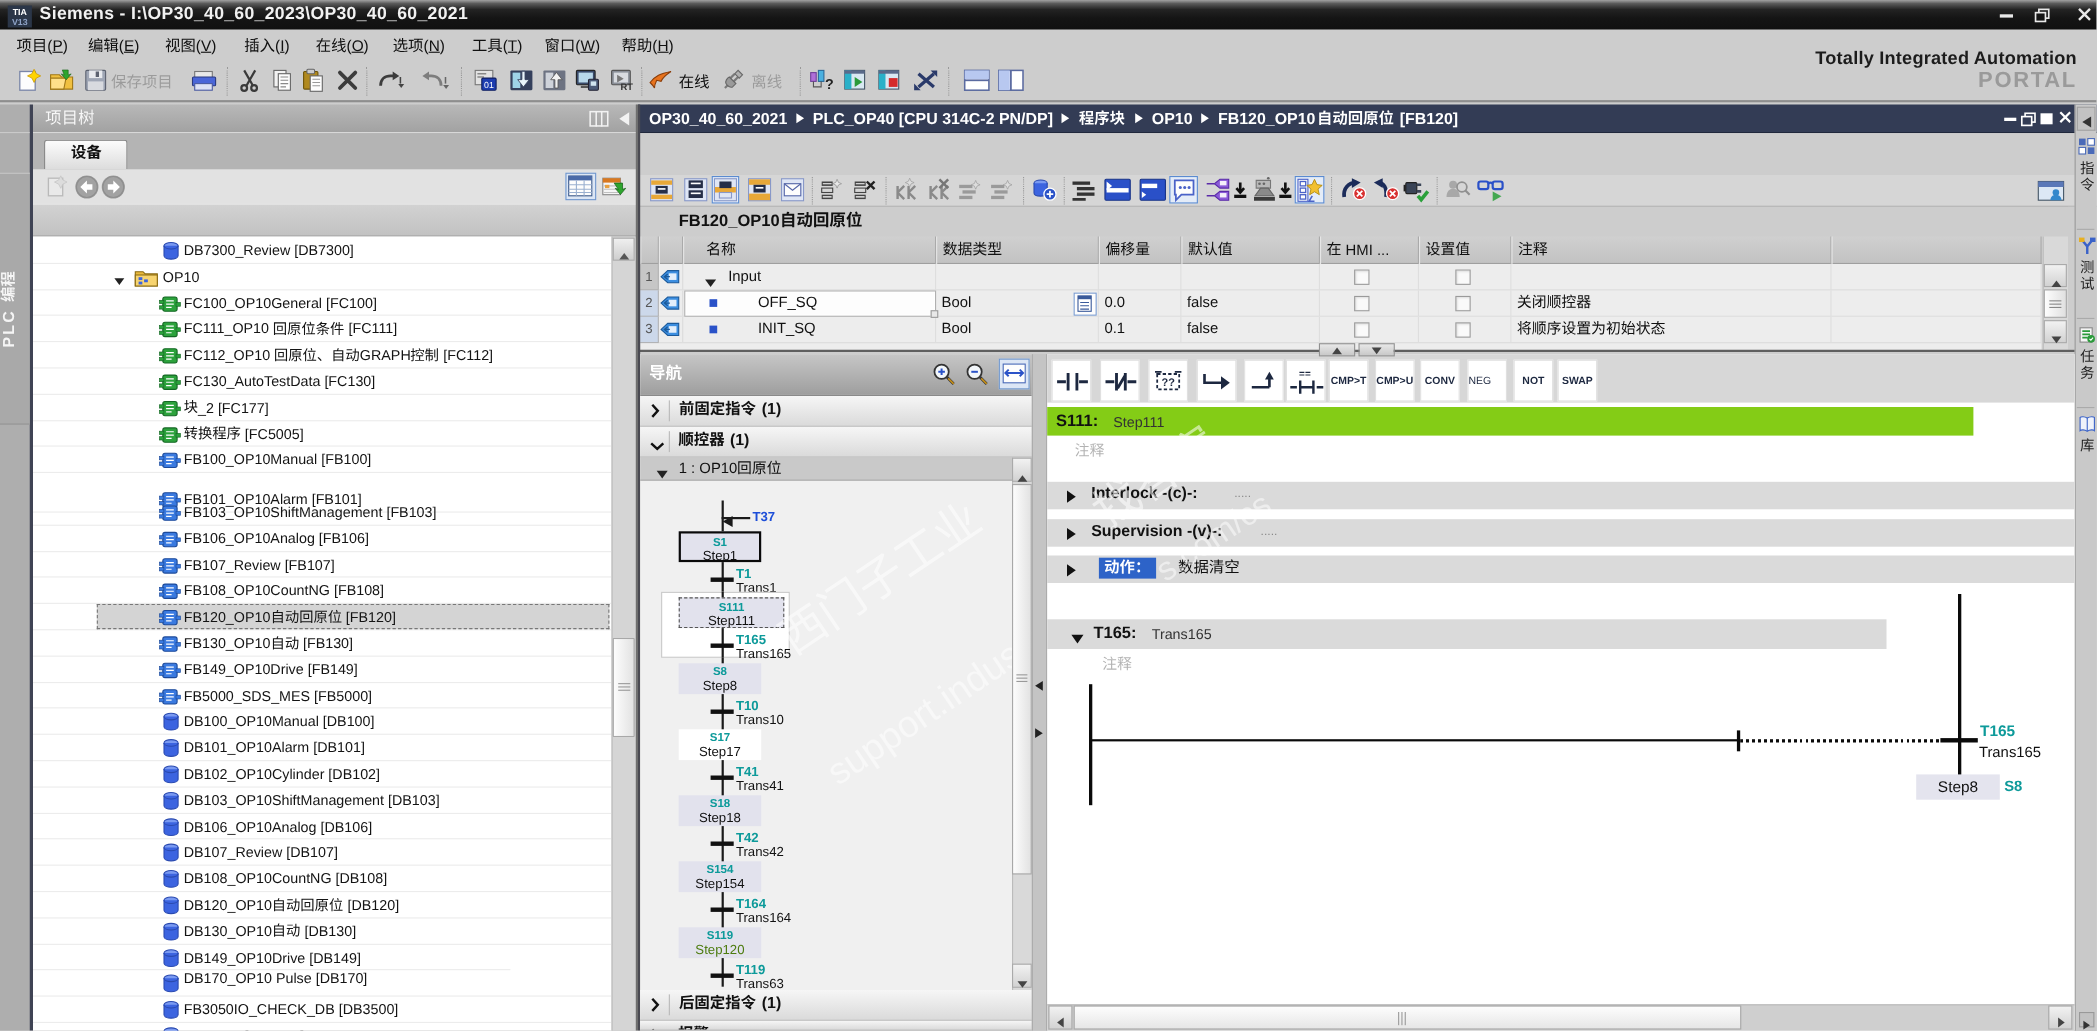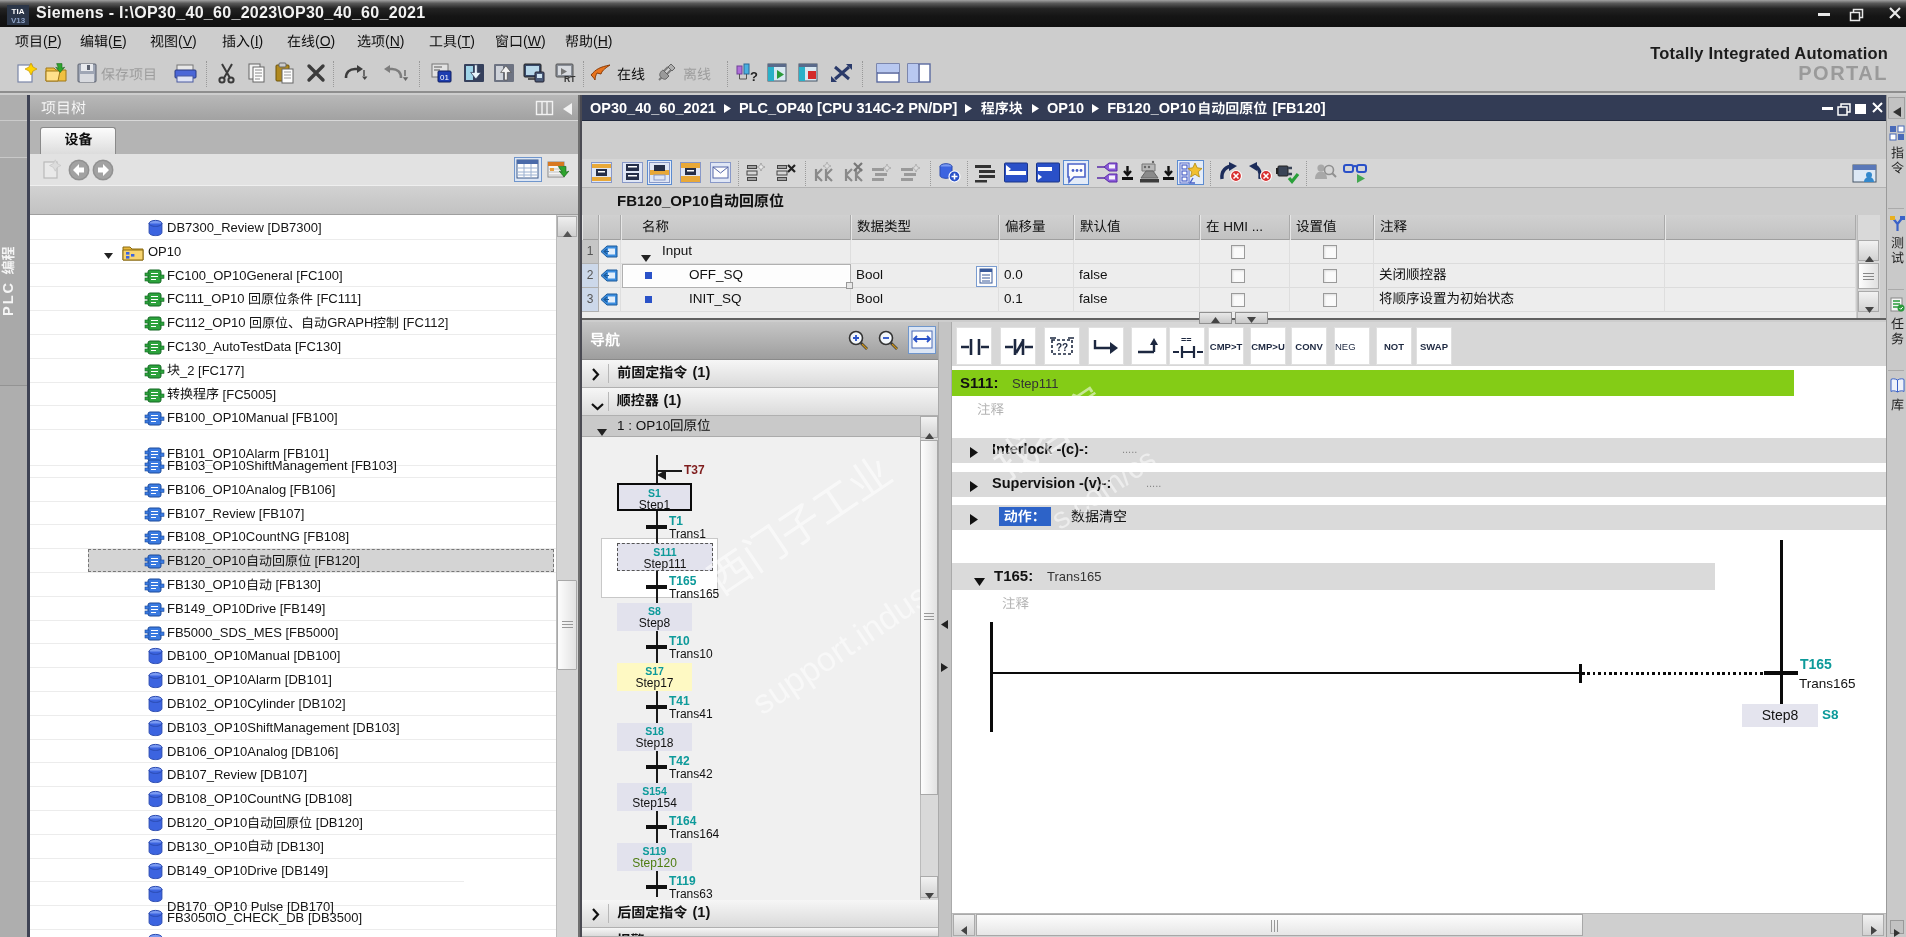--- a/index.html
+++ b/index.html
@@ -650,21 +650,21 @@
 <path d="M1.1 3.4c0 1.7 2.9 3 6.4 3s6.4-1.3 6.4-3" fill="none" stroke="#2a4ab0"></path>
     </svg>
     <span style="position:absolute;left:137px;top:4px">DB149_OP10Drive [DB149]</span>
   </div>
 <div style="position:absolute;left:30px;top:882.4px;width:526px;height:23.8px;border-bottom:1px solid #ececec;font-size:13px;color:#141414;white-space:nowrap;">
     <svg width="15" height="16" style="position:absolute;left:118px;top:4px">
       <ellipse cx="7.5" cy="3.4" rx="6.4" ry="3" fill="#7a9af2" stroke="#2a4ab0"></ellipse>
 <path d="M1.1 3.4v9.2c0 1.7 2.9 3 6.4 3s6.4-1.3 6.4-3V3.4" fill="#3c64e0" stroke="#2a4ab0"></path>
 <path d="M1.1 3.4c0 1.7 2.9 3 6.4 3s6.4-1.3 6.4-3" fill="none" stroke="#2a4ab0"></path>
     </svg>
-    <span style="position:absolute;left:137px;top:17px">DB170_OP10 Pulse [DB170]</span>
+    <span style="position:absolute;left:137px;top:0">DB170_OP10 Pulse [DB170]</span>
   </div>
 <div style="position:absolute;left:30px;top:906.2px;width:526px;height:23.8px;border-bottom:1px solid #ececec;font-size:13px;color:#141414;white-space:nowrap;">
     <svg width="15" height="16" style="position:absolute;left:118px;top:4px">
       <ellipse cx="7.5" cy="3.4" rx="6.4" ry="3" fill="#7a9af2" stroke="#2a4ab0"></ellipse>
 <path d="M1.1 3.4v9.2c0 1.7 2.9 3 6.4 3s6.4-1.3 6.4-3V3.4" fill="#3c64e0" stroke="#2a4ab0"></path>
 <path d="M1.1 3.4c0 1.7 2.9 3 6.4 3s6.4-1.3 6.4-3" fill="none" stroke="#2a4ab0"></path>
     </svg>
     <span style="position:absolute;left:137px;top:4px">FB3050IO_CHECK_DB [DB3500]</span>
   </div>
 <div style="position:absolute;left:30px;top:930.0px;width:526px;height:23.8px;border-bottom:1px solid #ececec;font-size:13px;color:#141414;white-space:nowrap;">
@@ -1264,21 +1264,21 @@
           <use href="#q26" x="1000"></use>
           <use href="#q27" x="2000"></use>
         </g>
       </svg></span>
   </div>
 <div style="position:absolute;left:656px;top:455px;width:2px;height:442px;background:#1a1a1a"></div>
 <div style="position:absolute;left:656px;top:470px;width:26px;height:2px;background:#1a1a1a"></div>
 <div style="position:absolute;left:657px;top:466px;width:9px;height:10px;"><svg width="9" height="10" viewBox="0 0 9 10" style="display:inline-block">
       <polygon points="9,0 9,10 0,5.0" fill="#1a1a1a"></polygon>
     </svg></div>
-<div style="position:absolute;left:684px;top:463px;width:40px;height:14px;color:#7f1d1d;font-weight:bold;font-size:12px;">T37</div>
+<div style="position:absolute;left:684px;top:463px;width:40px;height:14px;color:#1d4ed8;font-weight:bold;font-size:12px;">T37</div>
 <div style="position:absolute;left:617px;top:483px;width:75px;height:28px;background:#e2e2ed;border:2.5px solid #0a0a0a;text-align:center;overflow:hidden;">
     <div style="color:#0d9a9a;font-weight:bold;font-size:10.5px;line-height:12px;margin-top:2px">S1</div>
     <div style="color:#111;font-size:12px;line-height:12px">Step1</div>
   </div>
 <div style="position:absolute;left:646px;top:525px;width:21px;height:4px;background:#111"></div>
 <div style="position:absolute;left:669px;top:514px;width:60px;height:13px;color:#0d9a9a;font-weight:bold;font-size:12px;white-space:nowrap;">T1</div>
 <div style="position:absolute;left:669px;top:527px;width:70px;height:13px;color:#111;font-size:12px;white-space:nowrap;">Trans1</div>
 <div style="position:absolute;left:601px;top:538px;width:117px;height:60px;background:#fff;border:1px solid #c8c8c8;"></div>
 <div style="position:absolute;left:656px;top:538px;width:2px;height:60px;background:#1a1a1a"></div>
 <div style="position:absolute;left:617px;top:543px;width:96px;height:28px;background:#e2e2ed;border:1.6px dashed #555;text-align:center;overflow:hidden;">
@@ -1288,21 +1288,21 @@
 <div style="position:absolute;left:646px;top:585px;width:21px;height:4px;background:#111"></div>
 <div style="position:absolute;left:669px;top:574px;width:60px;height:13px;color:#0d9a9a;font-weight:bold;font-size:12px;white-space:nowrap;">T165</div>
 <div style="position:absolute;left:669px;top:587px;width:70px;height:13px;color:#111;font-size:12px;white-space:nowrap;">Trans165</div>
 <div style="position:absolute;left:617px;top:603px;width:75px;height:28px;background:#e2e2ed;border:none;text-align:center;overflow:hidden;">
     <div style="color:#0d9a9a;font-weight:bold;font-size:10.5px;line-height:12px;margin-top:2px">S8</div>
     <div style="color:#111;font-size:12px;line-height:12px">Step8</div>
   </div>
 <div style="position:absolute;left:646px;top:645px;width:21px;height:4px;background:#111"></div>
 <div style="position:absolute;left:669px;top:634px;width:60px;height:13px;color:#0d9a9a;font-weight:bold;font-size:12px;white-space:nowrap;">T10</div>
 <div style="position:absolute;left:669px;top:647px;width:70px;height:13px;color:#111;font-size:12px;white-space:nowrap;">Trans10</div>
-<div style="position:absolute;left:617px;top:663px;width:75px;height:28px;background:#fef9c3;border:none;text-align:center;overflow:hidden;">
+<div style="position:absolute;left:617px;top:663px;width:75px;height:28px;background:#ffffff;border:none;text-align:center;overflow:hidden;">
     <div style="color:#0d9a9a;font-weight:bold;font-size:10.5px;line-height:12px;margin-top:2px">S17</div>
     <div style="color:#111;font-size:12px;line-height:12px">Step17</div>
   </div>
 <div style="position:absolute;left:646px;top:705px;width:21px;height:4px;background:#111"></div>
 <div style="position:absolute;left:669px;top:694px;width:60px;height:13px;color:#0d9a9a;font-weight:bold;font-size:12px;white-space:nowrap;">T41</div>
 <div style="position:absolute;left:669px;top:707px;width:70px;height:13px;color:#111;font-size:12px;white-space:nowrap;">Trans41</div>
 <div style="position:absolute;left:617px;top:723px;width:75px;height:28px;background:#e2e2ed;border:none;text-align:center;overflow:hidden;">
     <div style="color:#0d9a9a;font-weight:bold;font-size:10.5px;line-height:12px;margin-top:2px">S18</div>
     <div style="color:#111;font-size:12px;line-height:12px">Step18</div>
   </div>

